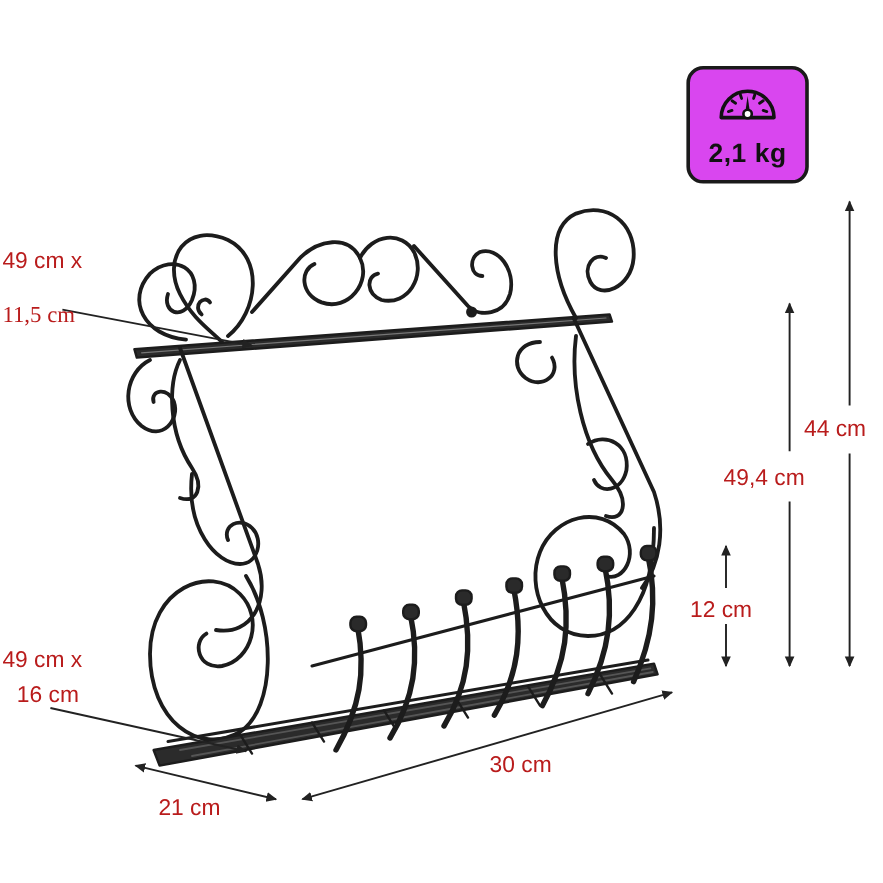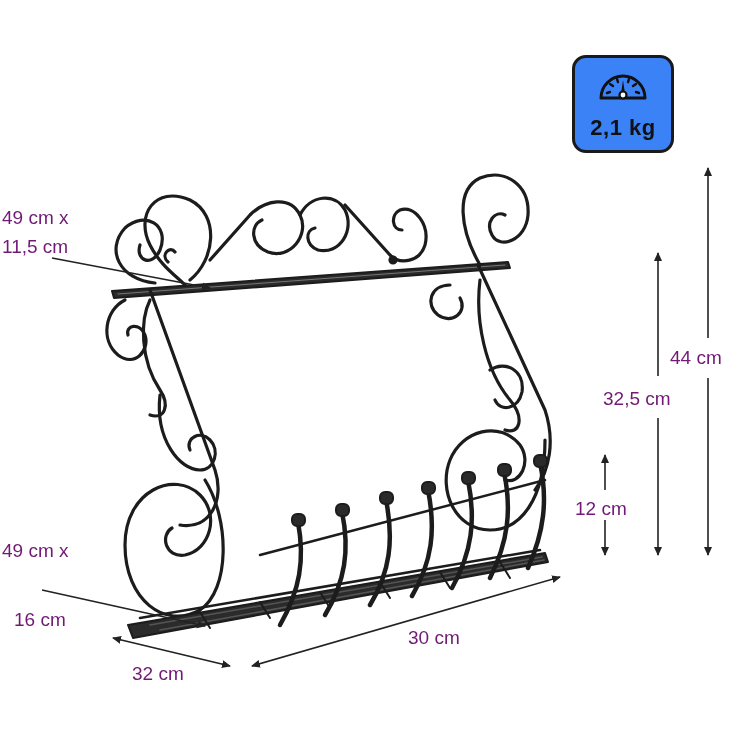--- a/index.html
+++ b/index.html
@@ -1,21 +1,21 @@
 <!DOCTYPE html>
 <html><head>
 <meta charset="utf-8">
 <style>
   html, body { margin:0; padding:0; background:#ffffff; }
   body { width:736px; height:736px; position:relative; overflow:hidden;
          font-family:"Liberation Sans", sans-serif; color:#222; }
   #art { position:absolute; left:0; top:0; width:736px; height:736px; }
-  .lbl { position:absolute; font-size:19px; color:#701a75; line-height:22px; white-space:nowrap; }
+  .lbl { position:absolute; font-size:19px; color:#b91c1c; line-height:22px; white-space:nowrap; }
   .badge { position:absolute; left:572px; top:55px; width:102px; height:98px;
-           border:3px solid #1a1a1a; border-radius:14px; box-sizing:border-box; background:#3b82f6; }
+           border:3px solid #1a1a1a; border-radius:14px; box-sizing:border-box; background:#d946ef; }
   .badge-text { position:absolute; left:0; right:0; top:57px; text-align:center;
                 font-size:22px; font-weight:bold; color:#111; letter-spacing:0.5px; }
   .badge svg { position:absolute; left:20px; top:8px; }
 </style>
 </head>
 <body>
 
 <svg id="art" viewBox="0 0 736 736" xmlns="http://www.w3.org/2000/svg">
   <defs>
     <marker id="ah" markerWidth="10" markerHeight="10" refX="8" refY="5" orient="auto-start-reverse" markerUnits="userSpaceOnUse">
@@ -113,23 +113,23 @@
       <line x1="41" y1="18" x2="38" y2="20"></line>
       <line x1="44" y1="27" x2="41" y2="26"></line>
     </g>
     <path d="M28,14 L30,28 L26,28 Z" fill="#111"></path>
     <circle cx="28" cy="29" r="3.5" fill="#fff" stroke="#111" stroke-width="2.2"></circle>
   </svg>
   <div class="badge-text">2,1 kg</div>
 </div>
 
 <div class="lbl" style="left:2px; top:207px;">49 cm x</div>
-<div class="lbl" style="left:2px; top:236px;">11,5 cm</div>
+<div class="lbl" style="left:2px; top:252px;font-family:Liberation Serif, serif;">11,5 cm</div>
 
 <div class="lbl" style="left:2px; top:540px;">49 cm x</div>
-<div class="lbl" style="left:14px; top:569px;margin-top:40px;">16 cm</div>
+<div class="lbl" style="left:14px; top:569px;">16 cm</div>
 
-<div class="lbl" style="left:132px; top:663px;">32 cm</div>
+<div class="lbl" style="left:132px; top:663px;">21 cm</div>
 <div class="lbl" style="left:408px; top:627px;">30 cm</div>
 
 <div class="lbl" style="left:575px; top:498px;text-align:right;">12 cm</div>
-<div class="lbl" style="left:603px; top:388px;">32,5 cm</div>
+<div class="lbl" style="left:603px; top:388px;">49,4 cm</div>
 <div class="lbl" style="left:670px; top:347px;text-align:right;">44 cm</div>
 
 </body></html>

